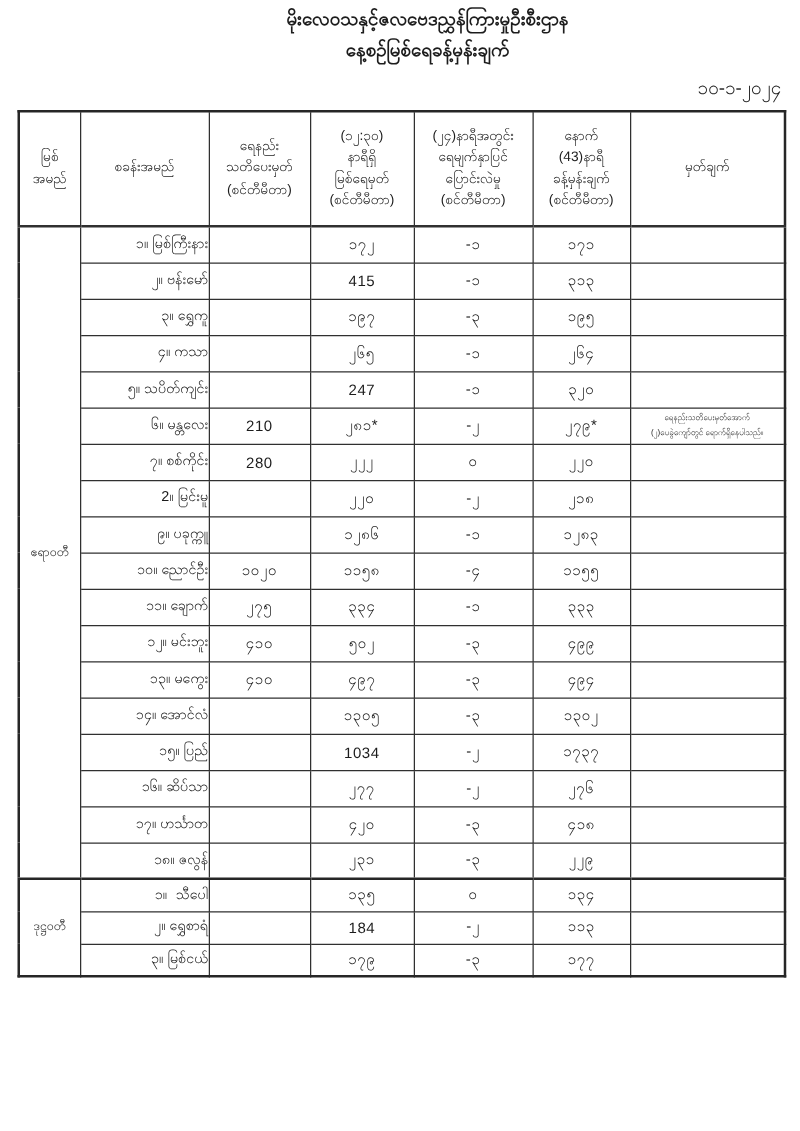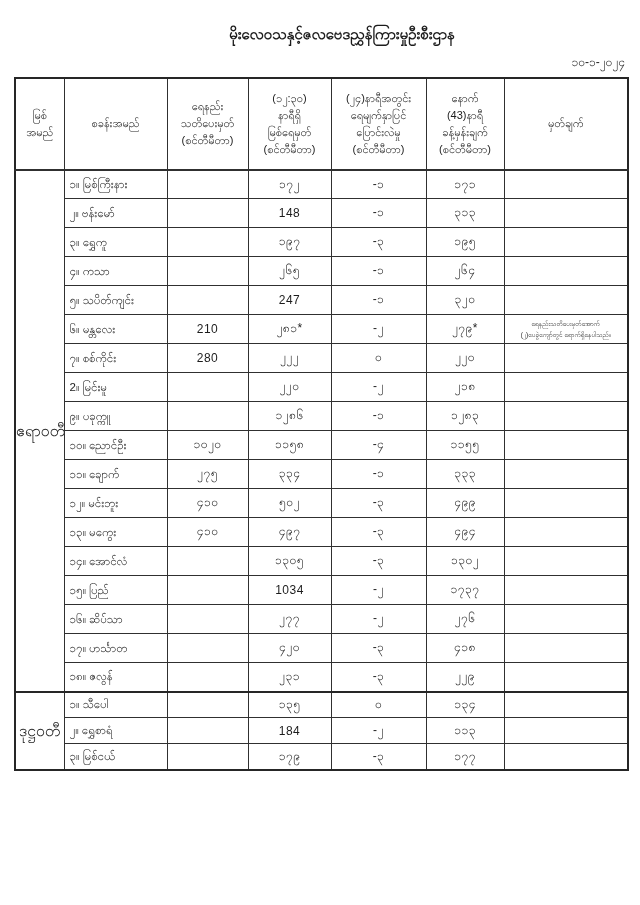--- a/index.html
+++ b/index.html
@@ -9,30 +9,30 @@
     background: #f7f7f5;
     font-family: "Liberation Sans", sans-serif;
     color: #1c1c1c;
   }
   .page {
     position: relative;
     width: 640px; height: 905px;
     background: #ffffff;
     overflow: hidden;
   }
-  .title-block { text-align: center; padding-top: 22px; margin-left: 44px; }
+  .title-block { text-align: center; padding-top: 4px; margin-left: 44px; }
   .title-line {
     font-weight: bold;
     font-size: 15px;
     line-height: 1.65;
   }
   .date-row {
     text-align: right;
     padding: 6px 15px 0 0;
-    font-size: 12px;
+    font-size: 15px;
     line-height: 1.5;
   }
   table.forecast {
     border-collapse: collapse;
     table-layout: fixed;
     width: 613px;
     margin: 6px 13px 0 14px;
     border: 2px solid #262626;
   }
   col.c-river    { width: 49px; }
@@ -52,28 +52,28 @@
     height: 92px;
     font-weight: normal;
     font-size: 11px;
     line-height: 1.55;
     white-space: pre-line;
     text-align: center;
     border-bottom-width: 2px;
   }
   tbody tr { height: 29px; }
   tbody tr.s2 { height: 26px; }
-  tbody tr.section-divider td { border-top: 2.5px solid #262626; }
+  tbody tr.section-divider td { border-top: 2.5px solid #262626; font-family: Liberation Mono, monospace; }
   td.river-cell {
     text-align: center;
-    font-size: 16px;
+    font-size: 10px;
     line-height: 1.5;
   }
   td.station-cell {
-    text-align: left;
+    text-align: right;
     padding-left: 5px;
     font-size: 11.5px;
     line-height: 1.5;
     white-space: nowrap;
   }
   td.num-cell {
     text-align: center;
     font-size: 12px;
     letter-spacing: 0.5px;
   }
@@ -85,20 +85,21 @@
     color: #2a2a2a;
   }
 </style>
 </head>
 <body>
 
 <div class="page">
 
   <div class="title-block">
     <div class="title-line">မိုးလေဝသနှင့်ဇလဗေဒညွှန်ကြားမှုဦးစီးဌာန</div>
+    <div class="title-line">နေ့စဉ်မြစ်ရေခန့်မှန်းချက်</div>
   </div>
 
   <div class="date-row">၁၀-၁-၂၀၂၄</div>
 
   <table class="forecast">
     <colgroup>
       <col class="c-river">
         <col class="c-station">
         <col class="c-warning">
       <col class="c-level">
@@ -135,21 +136,21 @@
           <td class="station-cell">၁။ မြစ်ကြီးနား</td>
           <td class="num-cell"></td>
           <td class="num-cell">၁၇၂</td>
           <td class="num-cell">-၁</td>
           <td class="num-cell">၁၇၁</td>
           <td class="remark-cell"></td>
         </tr>
         <tr class="">
           <td class="station-cell">၂။ ဗန်းမော်</td>
           <td class="num-cell"></td>
-          <td class="num-cell">148</td>
+          <td class="num-cell">415</td>
           <td class="num-cell">-၁</td>
           <td class="num-cell">၃၁၃</td>
           <td class="remark-cell"></td>
         </tr>
         <tr class="">
           <td class="station-cell">၃။ ရွှေကူ</td>
           <td class="num-cell"></td>
           <td class="num-cell">၁၉၇</td>
           <td class="num-cell">-၃</td>
           <td class="num-cell">၁၉၅</td>

